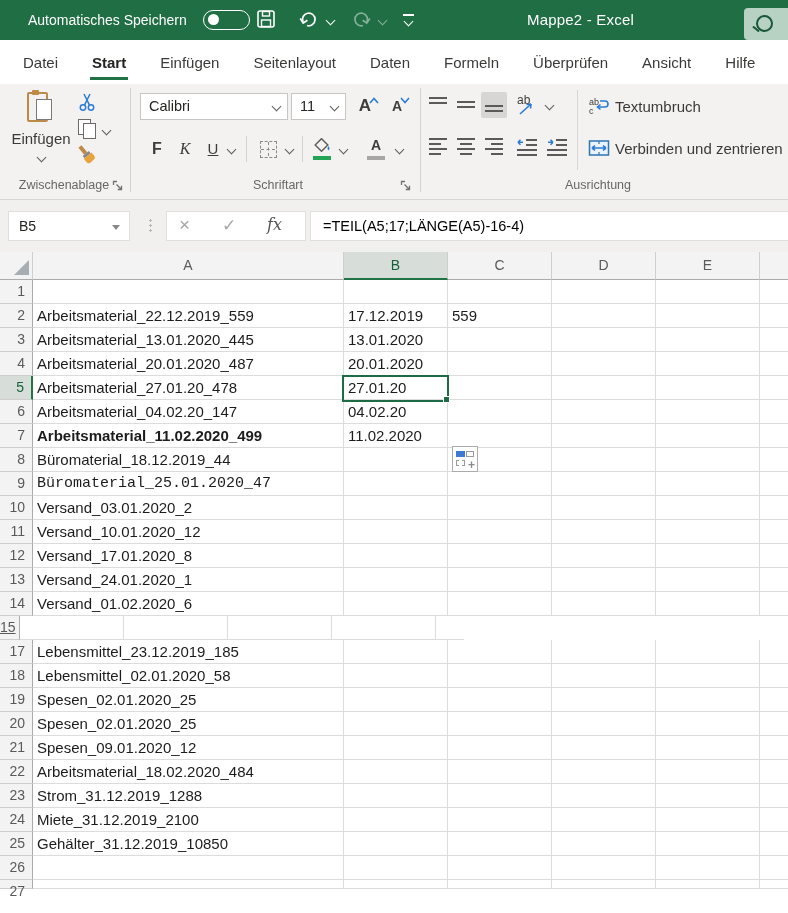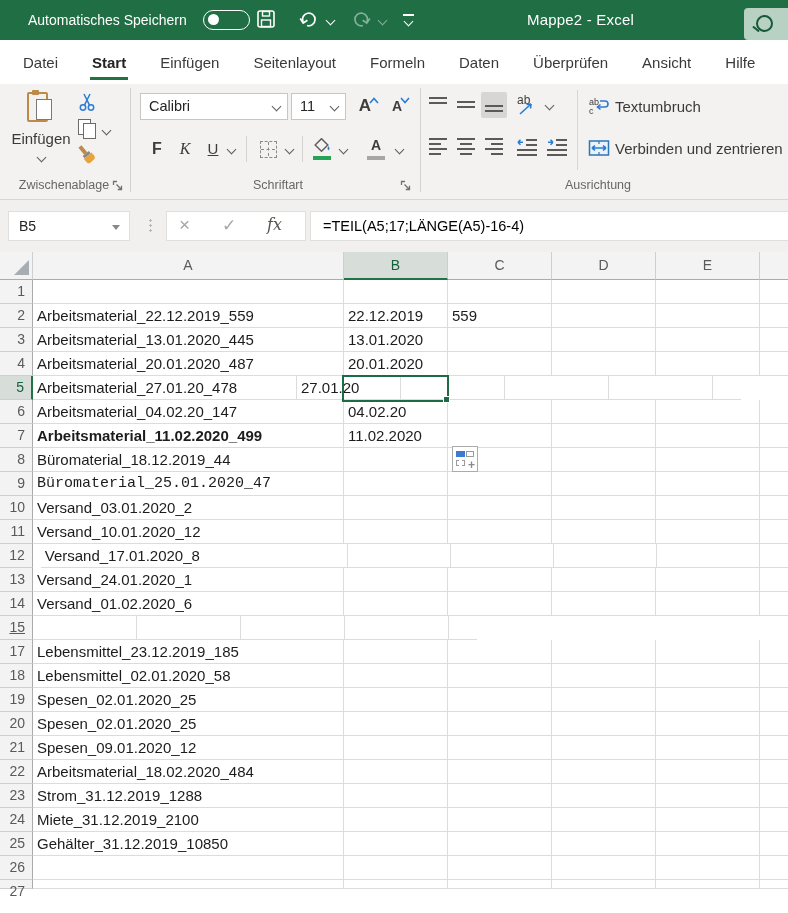--- a/index.html
+++ b/index.html
@@ -170,24 +170,24 @@
     <div class="tab active">
       <span>Start</span>
     </div>
     <div class="tab">
       <span>Einfügen</span>
     </div>
     <div class="tab">
       <span>Seitenlayout</span>
     </div>
     <div class="tab">
+      <span>Daten</span>
+    </div>
+    <div class="tab">
       <span>Formeln</span>
-    </div>
-    <div class="tab">
-      <span>Daten</span>
     </div>
     <div class="tab">
       <span>Überprüfen</span>
     </div>
     <div class="tab">
       <span>Ansicht</span>
     </div>
     <div class="tab">
       <span>Hilfe</span>
     </div>
@@ -397,21 +397,21 @@
         <div class="cell" style="width: 311px;"></div>
         <div class="cell" style="width: 104px;"></div>
         <div class="cell" style="width: 104px;"></div>
         <div class="cell" style="width: 104px;"></div>
         <div class="cell" style="width: 104px;"></div>
         <div class="cell" style="width: 28px; border-right: none;"></div>
       </div>
       <div class="row">
         <div class="rhdr" style="width: 33px;">2</div>
         <div class="cell" style="width: 311px;">Arbeitsmaterial_22.12.2019_559</div>
-        <div class="cell" style="width: 104px;">22.12.2019</div>
+        <div class="cell" style="width: 104px;">17.12.2019</div>
         <div class="cell" style="width: 104px;">559</div>
         <div class="cell" style="width: 104px;"></div>
         <div class="cell" style="width: 104px;"></div>
         <div class="cell" style="width: 28px; border-right: none;"></div>
       </div>
       <div class="row">
         <div class="rhdr" style="width: 33px;">3</div>
         <div class="cell" style="width: 311px;">Arbeitsmaterial_13.01.2020_445</div>
         <div class="cell" style="width: 104px;">13.01.2020</div>
         <div class="cell" style="width: 104px;"></div>
@@ -423,21 +423,21 @@
         <div class="rhdr" style="width: 33px;">4</div>
         <div class="cell" style="width: 311px;">Arbeitsmaterial_20.01.2020_487</div>
         <div class="cell" style="width: 104px;">20.01.2020</div>
         <div class="cell" style="width: 104px;"></div>
         <div class="cell" style="width: 104px;"></div>
         <div class="cell" style="width: 104px;"></div>
         <div class="cell" style="width: 28px; border-right: none;"></div>
       </div>
       <div class="row">
         <div class="rhdr sel" style="width: 33px;">5</div>
-        <div class="cell" style="width: 264px;">Arbeitsmaterial_27.01.20_478</div>
+        <div class="cell" style="width: 311px;">Arbeitsmaterial_27.01.20_478</div>
         <div class="cell" style="width: 104px;">27.01.20</div>
         <div class="cell" style="width: 104px;"></div>
         <div class="cell" style="width: 104px;"></div>
         <div class="cell" style="width: 104px;"></div>
         <div class="cell" style="width: 28px; border-right: none;"></div>
       </div>
       <div class="row">
         <div class="rhdr" style="width: 33px;">6</div>
         <div class="cell" style="width: 311px;">Arbeitsmaterial_04.02.20_147</div>
         <div class="cell" style="width: 104px;">04.02.20</div>
@@ -486,21 +486,21 @@
         <div class="rhdr" style="width: 33px;">11</div>
         <div class="cell" style="width: 311px;">Versand_10.01.2020_12</div>
         <div class="cell" style="width: 104px;"></div>
         <div class="cell" style="width: 104px;"></div>
         <div class="cell" style="width: 104px;"></div>
         <div class="cell" style="width: 104px;"></div>
         <div class="cell" style="width: 28px; border-right: none;"></div>
       </div>
       <div class="row">
         <div class="rhdr" style="width: 33px;">12</div>
-        <div class="cell" style="width: 311px; margin-left: 8px;">Versand_17.01.2020_8</div>
+        <div class="cell" style="width: 311px;">Versand_17.01.2020_8</div>
         <div class="cell" style="width: 104px;"></div>
         <div class="cell" style="width: 104px;"></div>
         <div class="cell" style="width: 104px;"></div>
         <div class="cell" style="width: 104px;"></div>
         <div class="cell" style="width: 28px; border-right: none;"></div>
       </div>
       <div class="row">
         <div class="rhdr" style="width: 33px;">13</div>
         <div class="cell" style="width: 311px;">Versand_24.01.2020_1</div>
         <div class="cell" style="width: 104px;"></div>
@@ -512,21 +512,21 @@
       <div class="row">
         <div class="rhdr" style="width: 33px;">14</div>
         <div class="cell" style="width: 311px;">Versand_01.02.2020_6</div>
         <div class="cell" style="width: 104px;"></div>
         <div class="cell" style="width: 104px;"></div>
         <div class="cell" style="width: 104px;"></div>
         <div class="cell" style="width: 104px;"></div>
         <div class="cell" style="width: 28px; border-right: none;"></div>
       </div>
       <div class="row">
-        <div class="rhdr" style="width: 33px; text-decoration: underline;">15</div>
+        <div class="rhdr" style="width: 20px; text-decoration: underline;">15</div>
         <div class="cell" style="width: 104px;"></div>
         <div class="cell" style="width: 104px;"></div>
         <div class="cell" style="width: 104px;"></div>
         <div class="cell" style="width: 104px;"></div>
         <div class="cell" style="width: 28px; border-right: none;"></div>
       </div>
       <div class="row">
         <div class="rhdr" style="width: 33px;">17</div>
         <div class="cell" style="width: 311px;">Lebensmittel_23.12.2019_185</div>
         <div class="cell" style="width: 104px;"></div>

